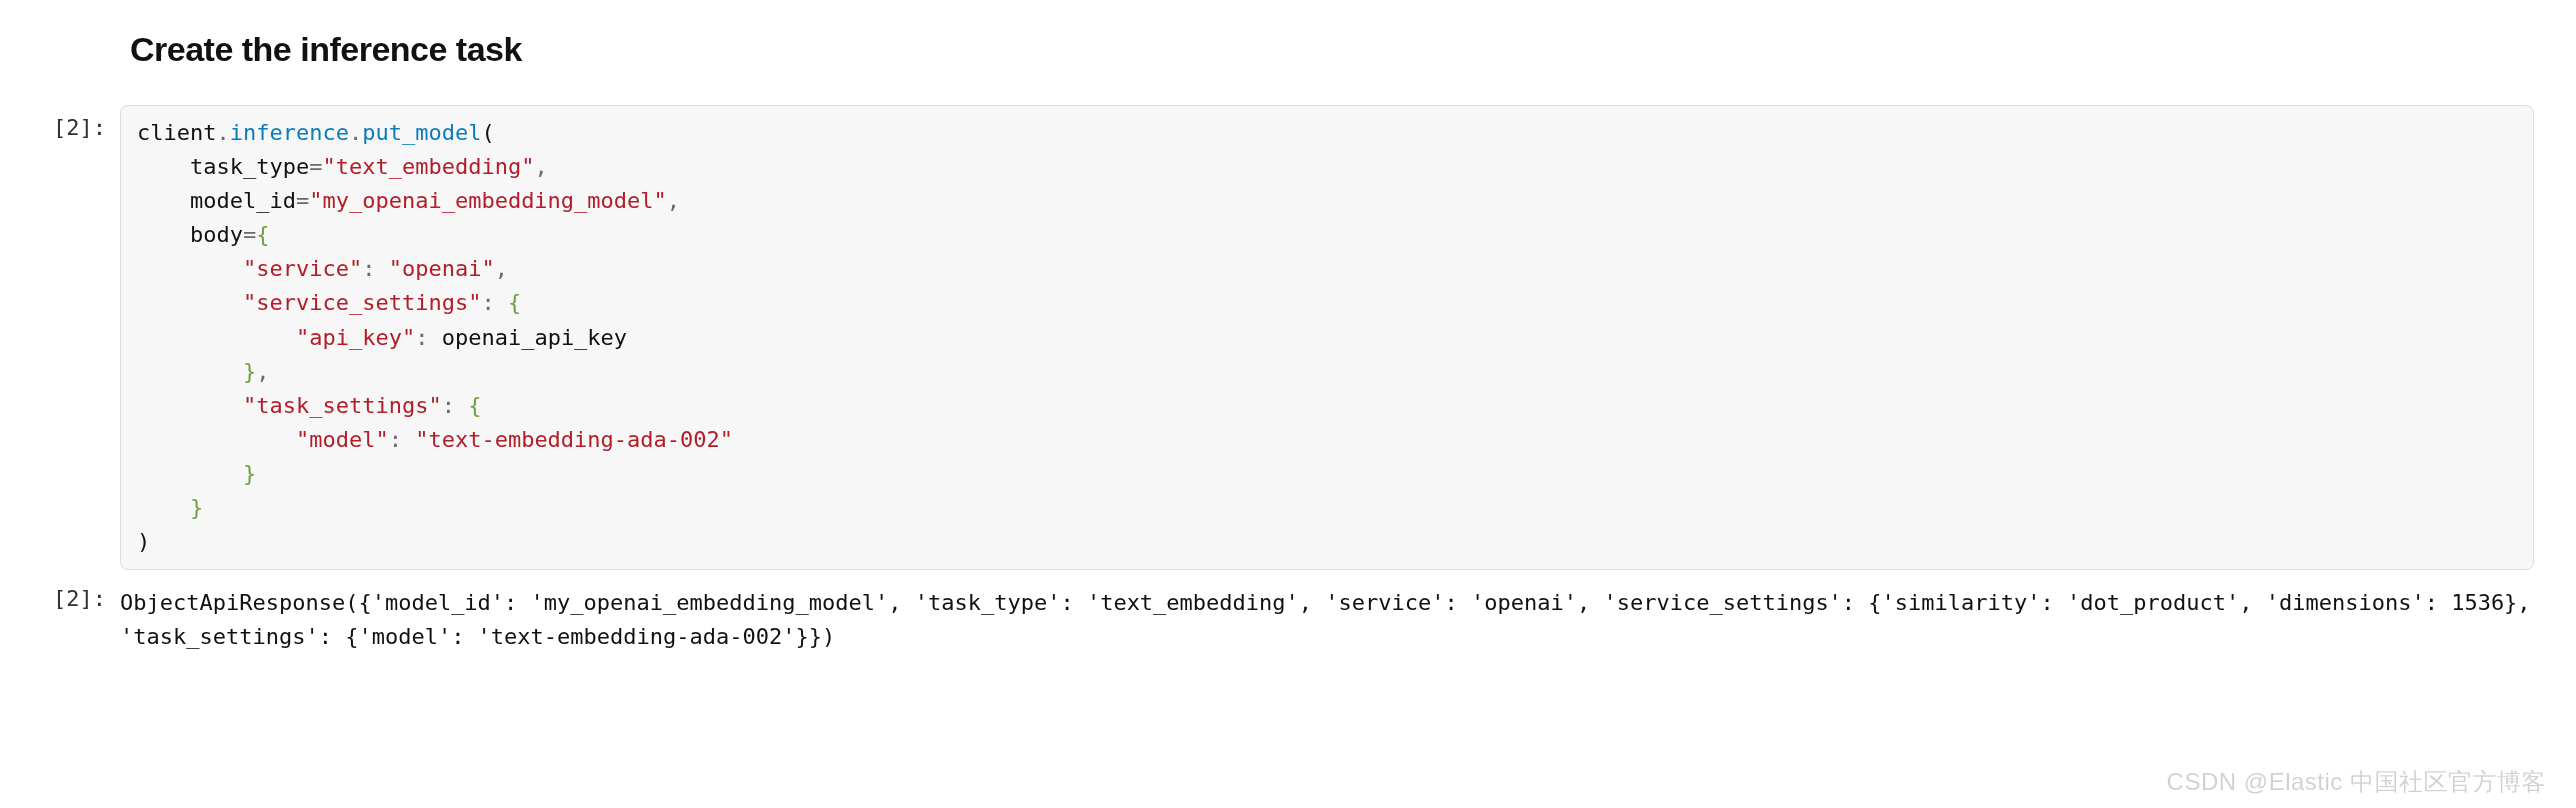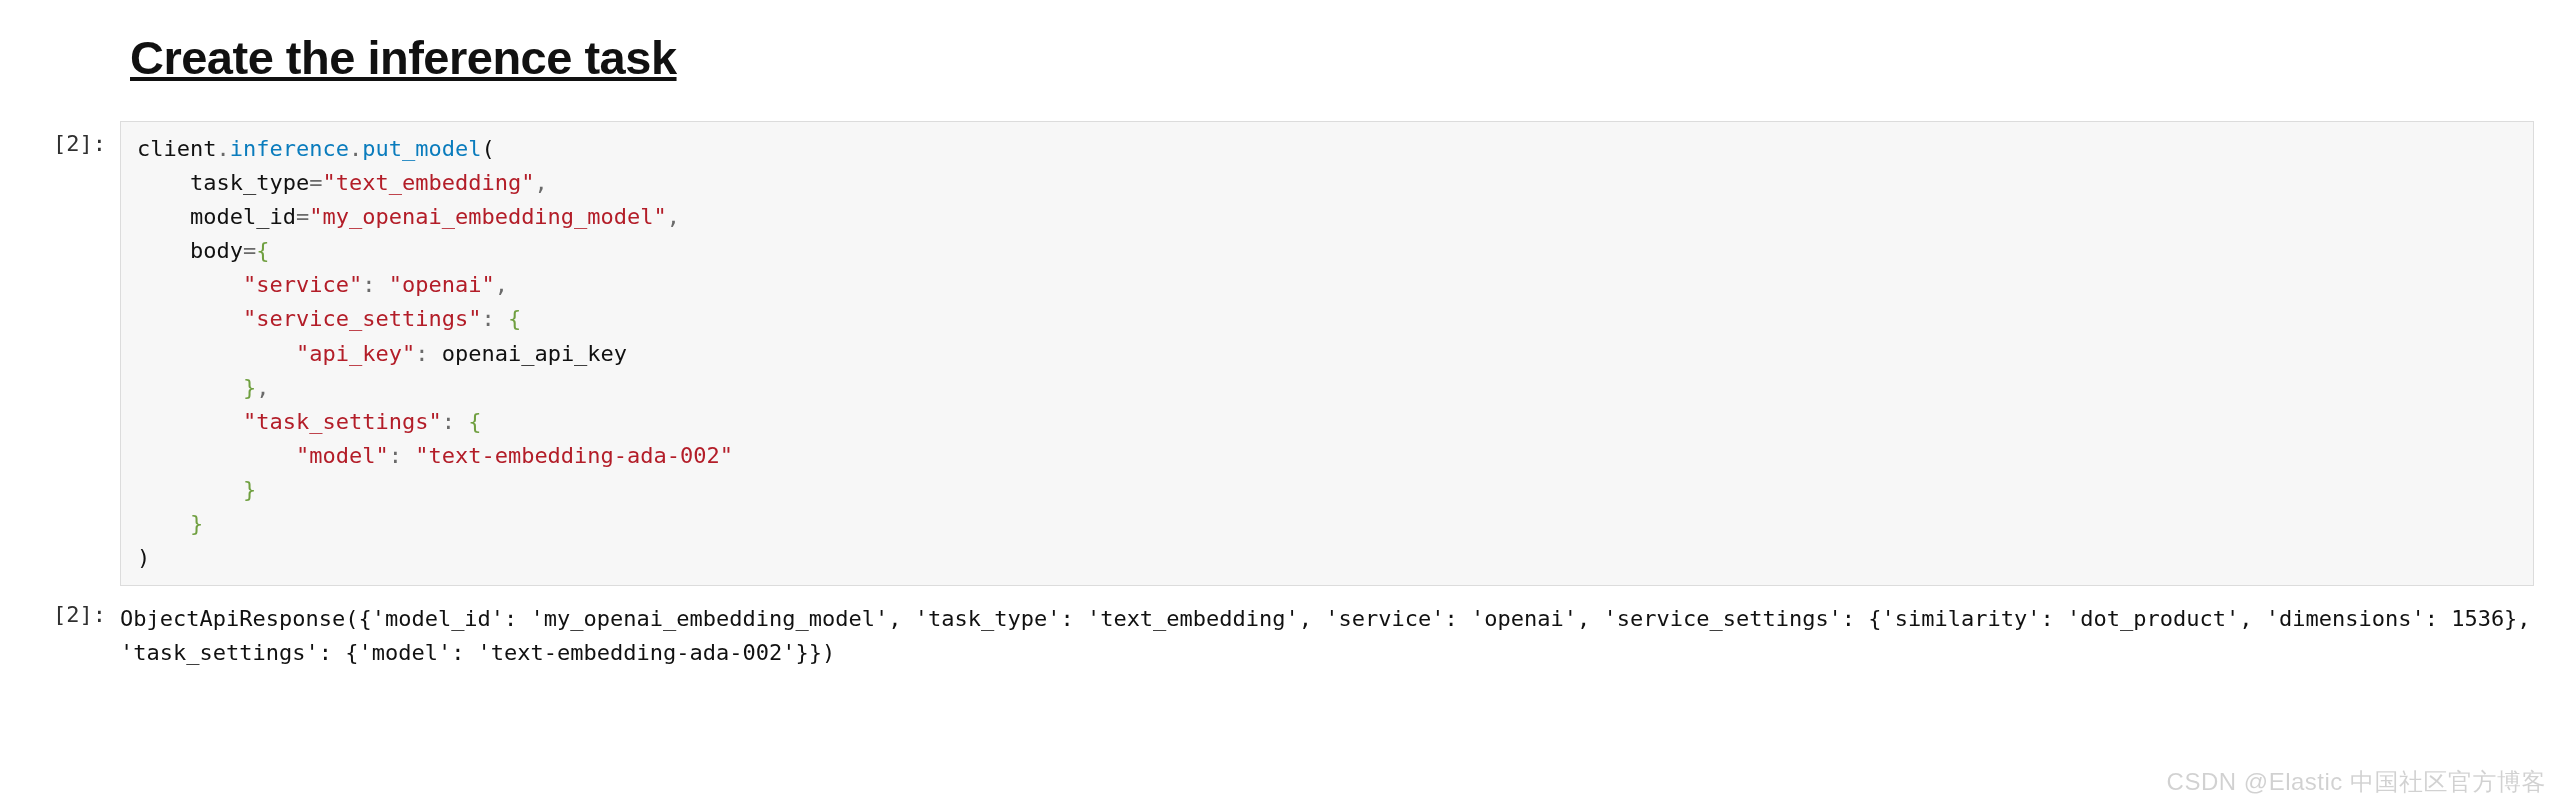--- a/index.html
+++ b/index.html
@@ -10,26 +10,25 @@
     color: #111;
   }
   .page {
     width: 2576px;
     height: 808px;
     box-sizing: border-box;
     position: relative;
     padding-top: 20px;
   }
   .heading {
-    font-size: 47px;
+    font-size: 34px;
     font-weight: 700;
     letter-spacing: -0.5px;
     margin: 10px 0 36px 130px;
     color: #111;
-    text-decoration: underline;
   }
   .cell-row {
     display: flex;
     align-items: flex-start;
     margin-bottom: 10px;
   }
   .prompt {
     width: 120px;
     flex: 0 0 120px;
     text-align: right;
@@ -40,21 +39,21 @@
     color: #303030;
     box-sizing: border-box;
   }
   .prompt.output {
     color: #303030;
   }
   .code-block {
     flex: 1;
     background: #f7f7f7;
     border: 1px solid #dcdcdc;
-    border-radius: 0;
+    border-radius: 8px;
     padding: 10px 16px 10px 16px;
     margin-right: 42px;
     box-sizing: border-box;
     overflow-x: auto;
   }
   pre.code {
     margin: 0;
     font-family: "SFMono-Regular", ui-monospace, Menlo, Consolas, monospace;
     font-size: 22px;
     line-height: 1.55;

